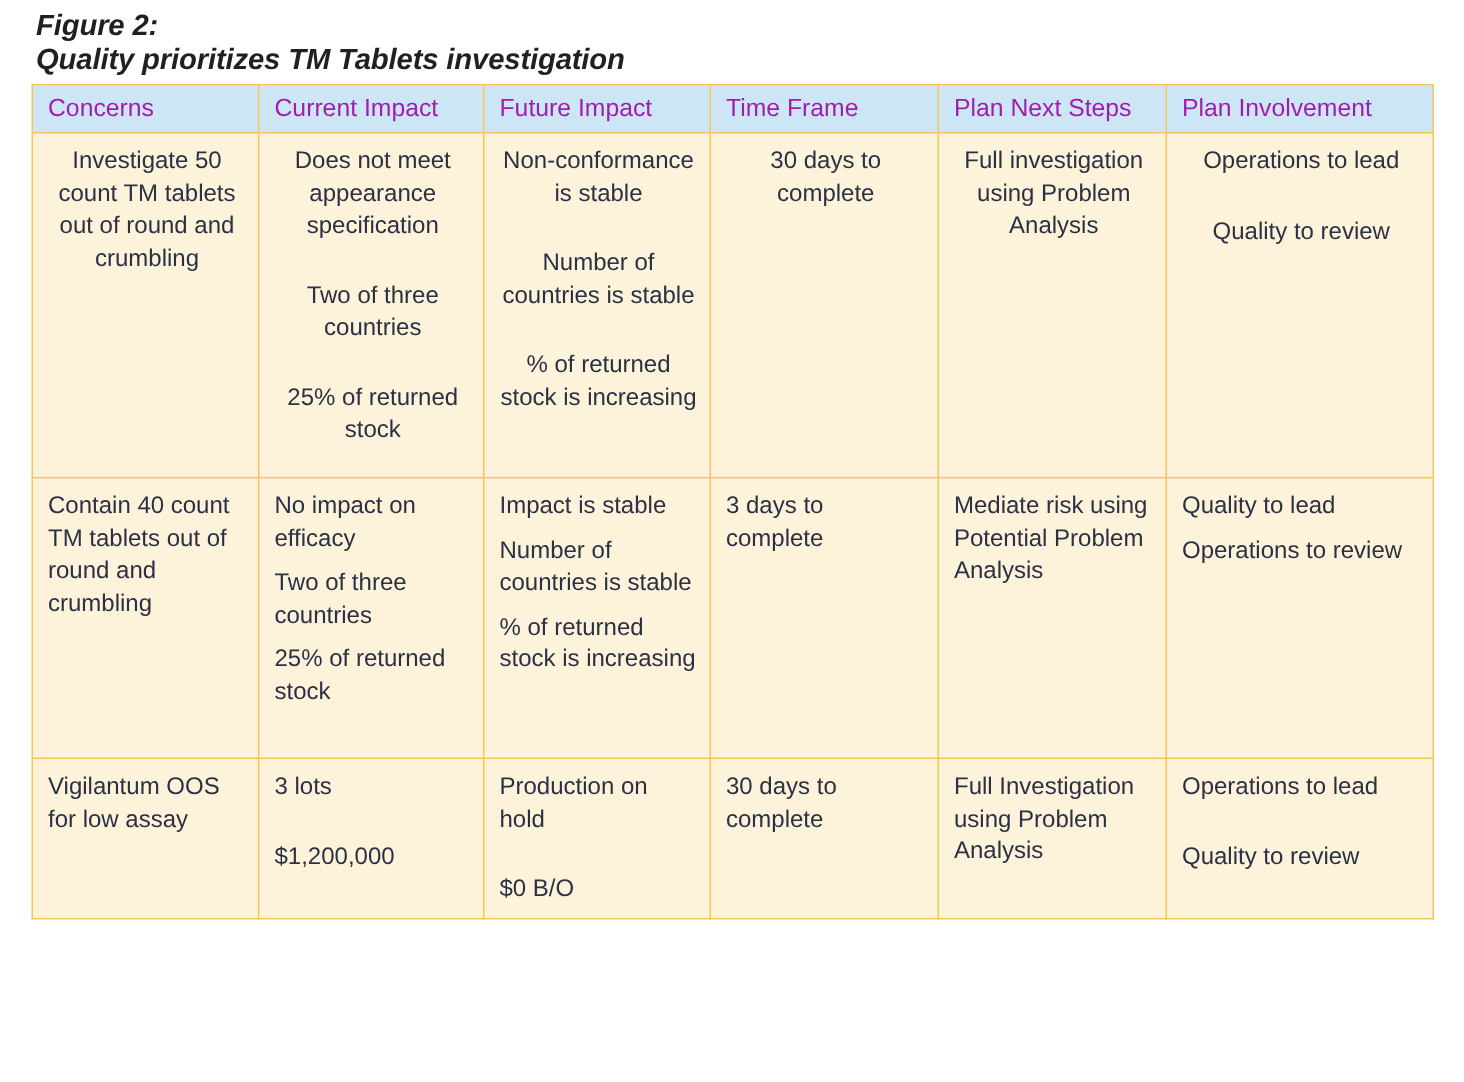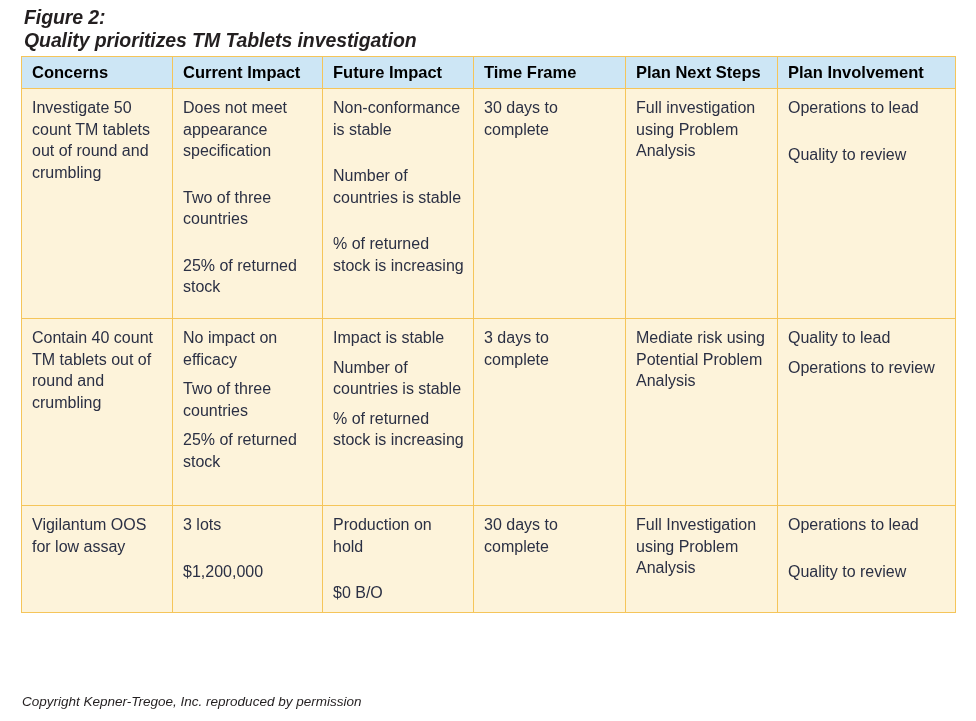--- a/index.html
+++ b/index.html
@@ -58,42 +58,42 @@
 
   table.matrix th,
   table.matrix td {
     border: 1.4px solid #f5c55a;
     vertical-align: top;
     text-align: left;
   }
 
   table.matrix th {
     background: #cde6f5;
-    color: #000000;
-    font-weight: bold;
+    color: #a21caf;
+    font-weight: normal;
     font-size: 16.5px;
     line-height: 19px;
     padding: 6px 7px 6px 10px;
     height: 32px;
   }
 
   table.matrix td {
     background: #fdf3da;
     color: #2b3044;
     font-size: 16px;
     line-height: 21.5px;
     padding: 8px 8px 8px 10px;
   }
 
   td .para { margin: 0 0 0 0; }
   td .para + .para { margin-top: 25px; }
   tr.tight td .para + .para { margin-top: 8px; }
 
   
-  tr.row-0 td { height: 230px; }
+  tr.row-0 td { height: 230px; text-align: center; }
   tr.row-1 td { height: 187px; }
   tr.row-2 td { height: 101px; }
   tr.row-3 td { height: 84px; }
 
   
   .footer {
     position: absolute;
     left: 22px;
     top: 694px;
     font-style: italic;
@@ -208,15 +208,14 @@
             <p class="para">Operations to lead</p>
             <p class="para">Quality to review</p>
           </td>
         </tr>
 
 
       </tbody>
     </table>
   </div>
 
-  <div class="footer">Copyright Kepner-Tregoe, Inc. reproduced by permission</div>
 
 </div>
 
 </body></html>

